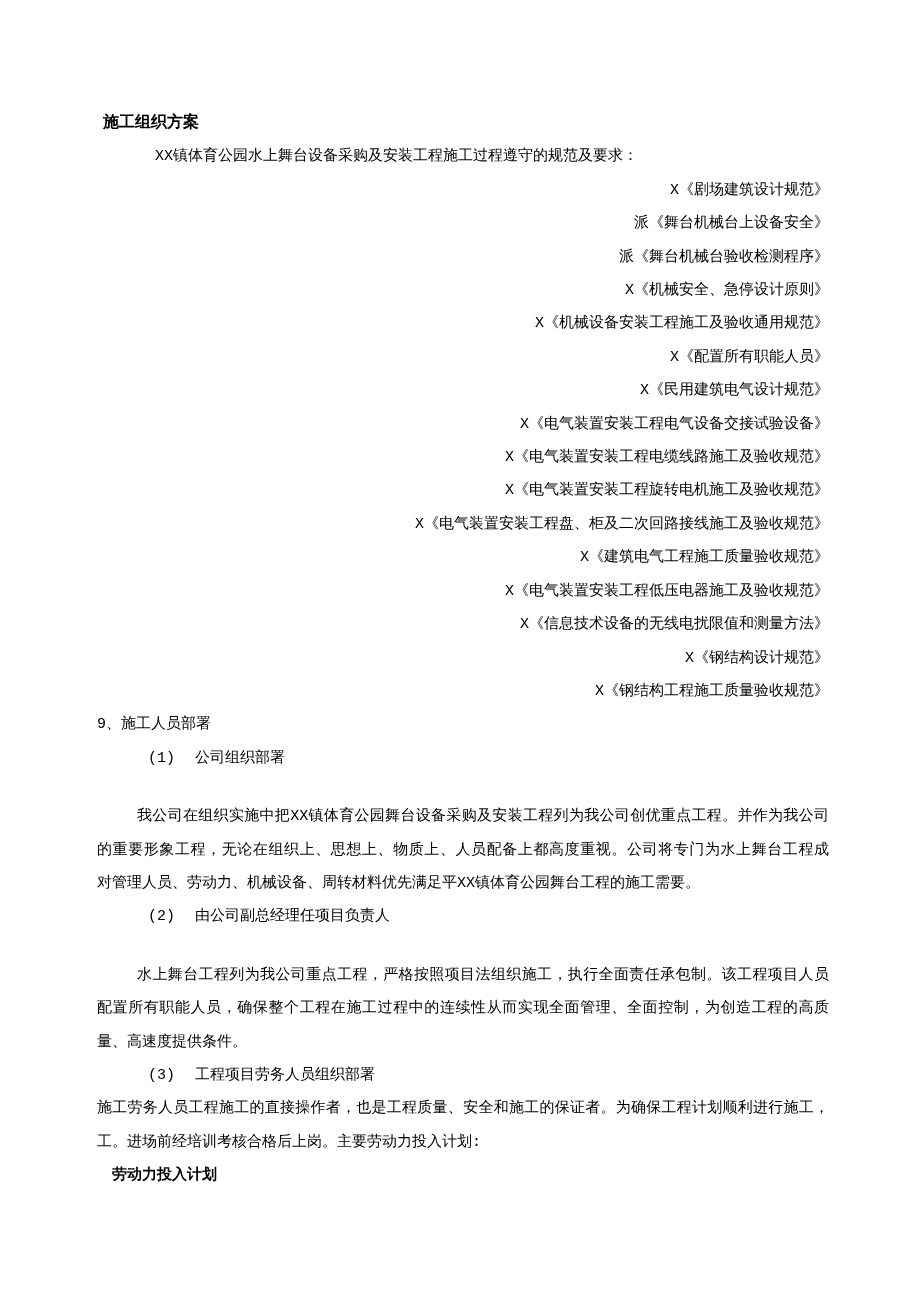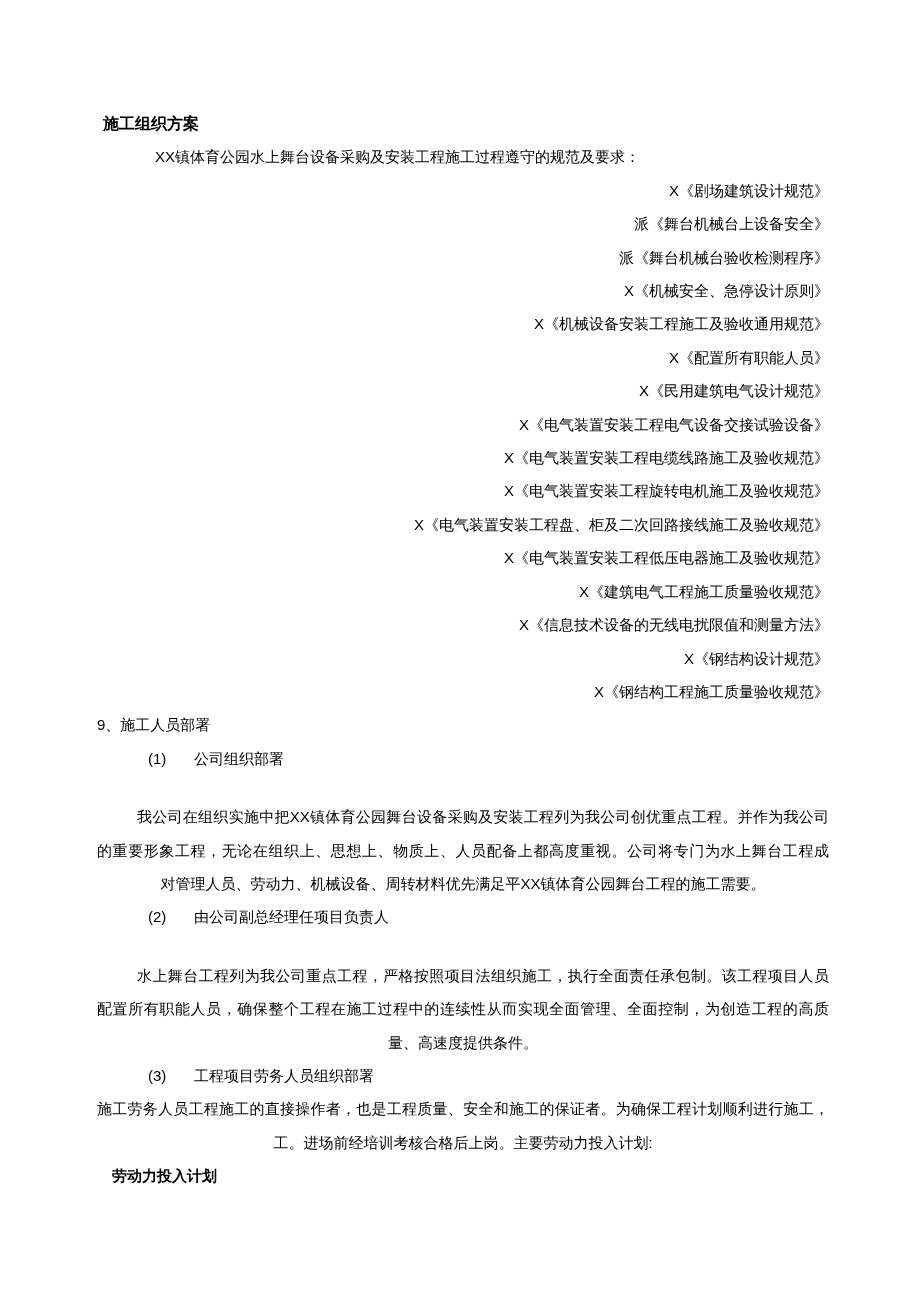--- a/index.html
+++ b/index.html
@@ -2,21 +2,21 @@
 <html><head>
 <meta charset="utf-8">
 <style>
   html, body { margin: 0; padding: 0; background: #ffffff; }
   .page {
     position: relative;
     width: 880px;
     height: 1301px;
     background: #ffffff;
     color: #000000;
-    font-family: Liberation Sans, sans-serif;
+    font-family: Liberation Mono, monospace;
     overflow: hidden;
   }
   .content {
     position: absolute;
     left: 97px;
     top: 107px;
     width: 732px;
     font-size: 15px;
     line-height: 33.4px;
   }
@@ -32,21 +32,21 @@
   .sub-heading { padding-left: 51px; }
   .sub-num { display: inline-block; min-width: 26px; }
   .sub-title { margin-left: 20px; }
   .pline { }
   .line-full {
     text-align: justify;
     text-align-last: justify;
     text-justify: inter-character;
     white-space: nowrap;
   }
-  .line-last { text-align: center; }
+  .line-last { text-align: left; }
   .first-indent { text-indent: 40px; margin-top: 25px; }
   .labor-heading {
     font-weight: 700;
     padding-left: 15px;
   }
 </style>
 </head>
 <body>
 
 <div class="page">
@@ -61,22 +61,22 @@
         <div>派《舞台机械台上设备安全》</div>
         <div>派《舞台机械台验收检测程序》</div>
         <div>X《机械安全、急停设计原则》</div>
         <div>X《机械设备安装工程施工及验收通用规范》</div>
         <div>X《配置所有职能人员》</div>
         <div>X《民用建筑电气设计规范》</div>
         <div>X《电气装置安装工程电气设备交接试验设备》</div>
         <div>X《电气装置安装工程电缆线路施工及验收规范》</div>
         <div>X《电气装置安装工程旋转电机施工及验收规范》</div>
         <div>X《电气装置安装工程盘、柜及二次回路接线施工及验收规范》</div>
+        <div>X《建筑电气工程施工质量验收规范》</div>
         <div>X《电气装置安装工程低压电器施工及验收规范》</div>
-        <div>X《建筑电气工程施工质量验收规范》</div>
         <div>X《信息技术设备的无线电扰限值和测量方法》</div>
         <div>X《钢结构设计规范》</div>
         <div>X《钢结构工程施工质量验收规范》</div>
       </div>
 
     <div class="section-heading">9、施工人员部署</div>
 
     <div class="sub-heading">
       <span class="sub-num">(1)</span><span class="sub-title">公司组织部署</span>
     </div>

